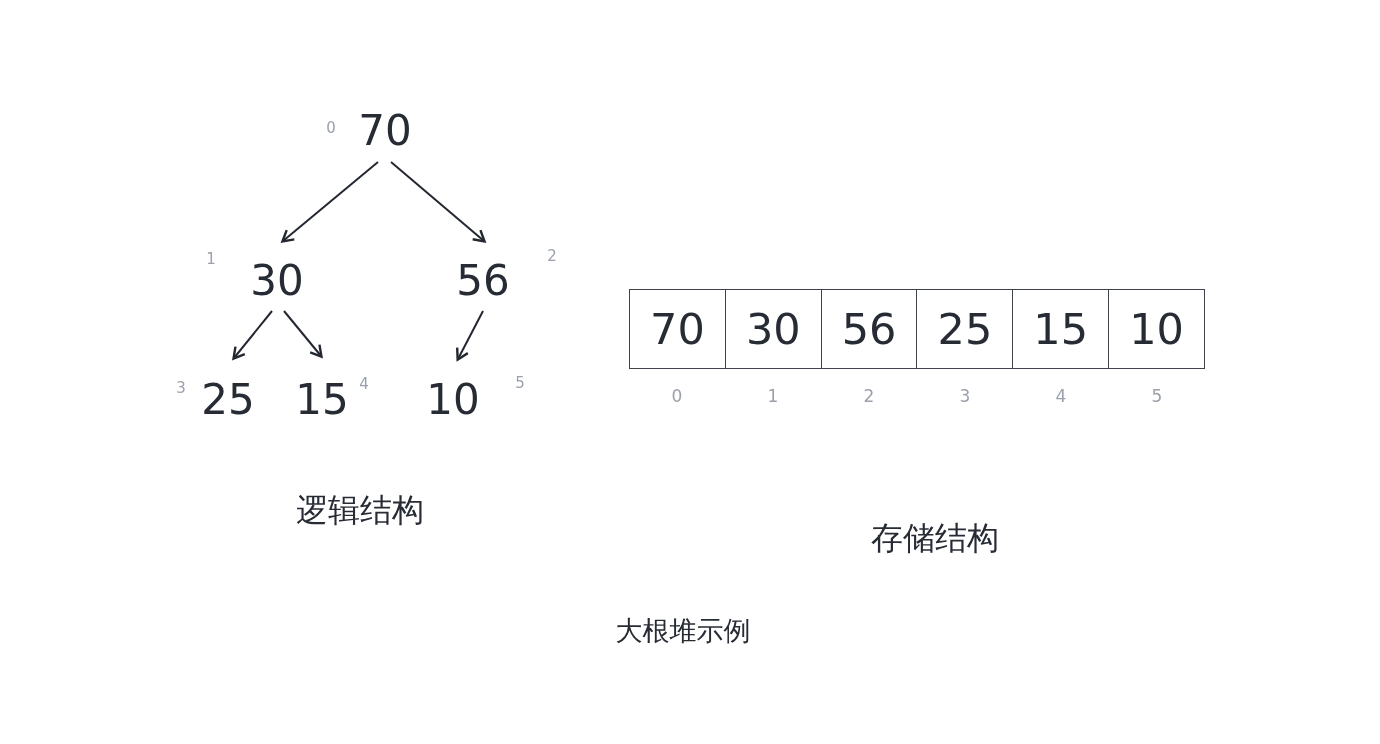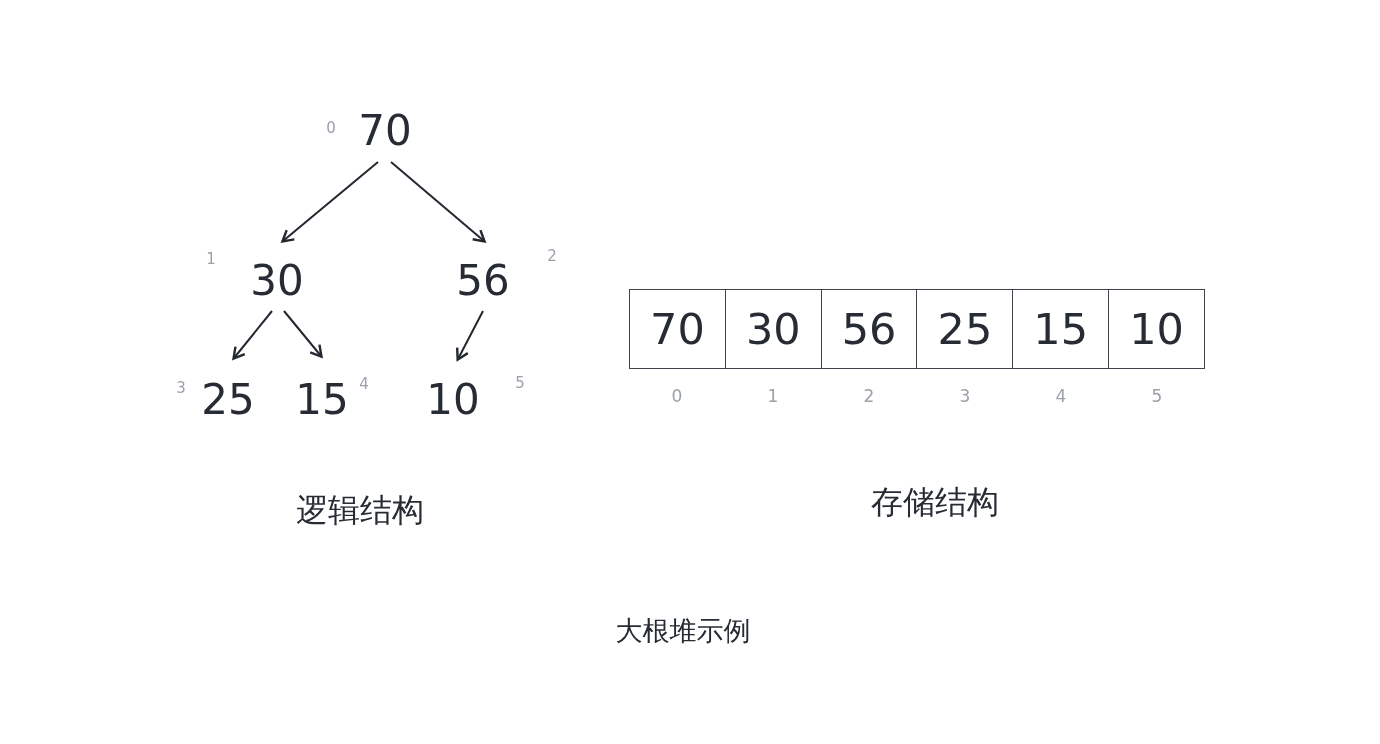--- a/index.html
+++ b/index.html
@@ -139,17 +139,17 @@
   <div class="array-idx-row">
     <div class="array-idx">0</div>
     <div class="array-idx">1</div>
     <div class="array-idx">2</div>
     <div class="array-idx">3</div>
     <div class="array-idx">4</div>
     <div class="array-idx">5</div>
   </div>
 
   <div class="section-label" style="left:360px; top:510px;">逻辑结构</div>
-  <div class="section-label" style="left:935px; top:502px;">存储结构</div>
+  <div class="section-label" style="left:935px; top:538px;">存储结构</div>
 
   <div class="caption" style="left:683px; top:630px;">大根堆示例</div>
 
 </div>
 
 </body></html>

